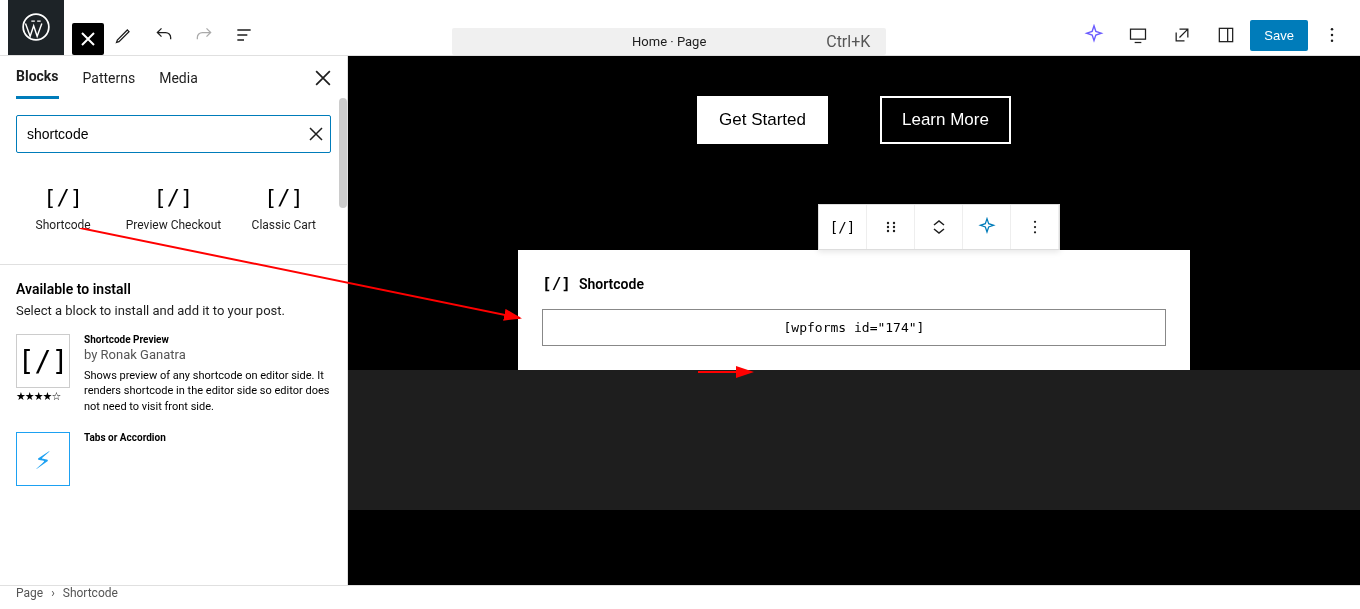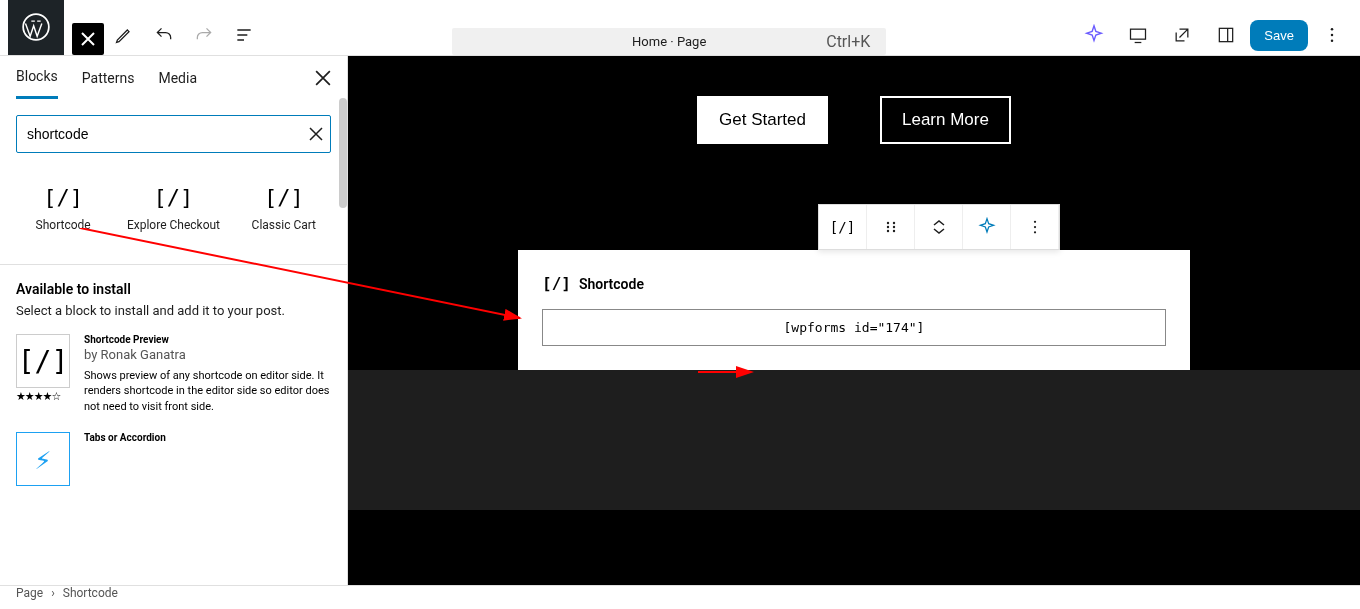--- a/index.html
+++ b/index.html
@@ -7,31 +7,31 @@
 
 
 .topbar { height: 56px; display: flex; align-items: flex-end; border-bottom: 1px solid #e0e0e0; padding: 0 8px; }
 .wp-logo { width: 56px; height: 56px; background: #1d2327; display: flex; align-items: center; justify-content: center; }
 .close-btn { width: 32px; height: 32px; background: #000; color: #fff; display: flex; align-items: center; justify-content: center; margin-left: 8px; border-radius: 2px; cursor: pointer; }
 .tb-icon { width: 40px; height: 40px; display: flex; align-items: center; justify-content: center; color: #1e1e1e; cursor: pointer; }
 .tb-icon.disabled { color: #aaa; }
 .doc-title { flex: 0 0 auto; margin: 0 auto; background: #f0f0f0; border-radius: 2px; padding: 6px 180px 6px 180px; font-size: 13px; color: #1e1e1e; display: flex; align-items: center; position: relative; }
 .kbd { position: absolute; right: 16px; font-size: 16px; color: #555; }
 .tb-right { display: flex; align-items: center; gap: 4px; margin-left: auto; }
-.save-btn { background: #007cba; color: #fff; border: none; padding: 8px 14px; border-radius: 8px; font-size: 13px; cursor: pointer; }
+.save-btn { background: #007cba; color: #fff; border: none; padding: 8px 14px; border-radius: 2px; font-size: 13px; cursor: pointer; }
 .topbar-spacer { flex: 1; }
 
 
 .main { display: flex; height: calc(609px - 56px - 24px); }
 .sidebar { width: 348px; border-right: 1px solid #e0e0e0; display: flex; flex-direction: column; position: relative; }
 .side-scroll-thumb { position: absolute; right: 0; top: 42px; width: 8px; height: 110px; background: #ccc; border-radius: 4px; }
 
 .tabs { display: flex; align-items: center; padding: 12px 16px 0; gap: 24px; position: relative; }
 .tab { font-size: 14px; color: #1e1e1e; padding-bottom: 12px; cursor: pointer; }
-.tab.active { font-weight: 400; border-bottom: 3px solid #007cba; }
+.tab.active { font-weight: 700; border-bottom: 3px solid #007cba; }
 .close-panel { position: absolute; right: 12px; top: 10px; width: 24px; height: 24px; display: flex; align-items: center; justify-content: center; cursor: pointer; }
 
 .search-wrap { padding: 16px; }
 .search-box { position: relative; }
 .search-input { width: 100%; border: 1.5px solid #007cba; padding: 10px 36px 10px 10px; font-size: 14px; outline: none; border-radius: 2px; }
 .search-clear { position: absolute; right: 8px; top: 50%; transform: translateY(-50%); cursor: pointer; }
 
 .block-grid { display: flex; padding: 8px 8px 24px; }
 .block-item { flex: 1; text-align: center; cursor: pointer; padding: 8px 4px; }
 .block-item .ic { font-size: 22px; font-family: Menlo, monospace; margin-bottom: 8px; }
@@ -177,21 +177,21 @@
         </span>
       </div>
     </div>
     <div class="block-grid">
       <div class="block-item">
         <div class="ic">[/]</div>
         <div class="lbl">Shortcode</div>
       </div>
       <div class="block-item">
         <div class="ic">[/]</div>
-        <div class="lbl">Explore Checkout</div>
+        <div class="lbl">Preview Checkout</div>
       </div>
       <div class="block-item">
         <div class="ic">[/]</div>
         <div class="lbl">Classic Cart</div>
       </div>
     </div>
     <div class="avail">
       <h4>Available to install</h4>
       <p class="sub">Select a block to install and add it to your post.</p>
       <div class="plugin">

